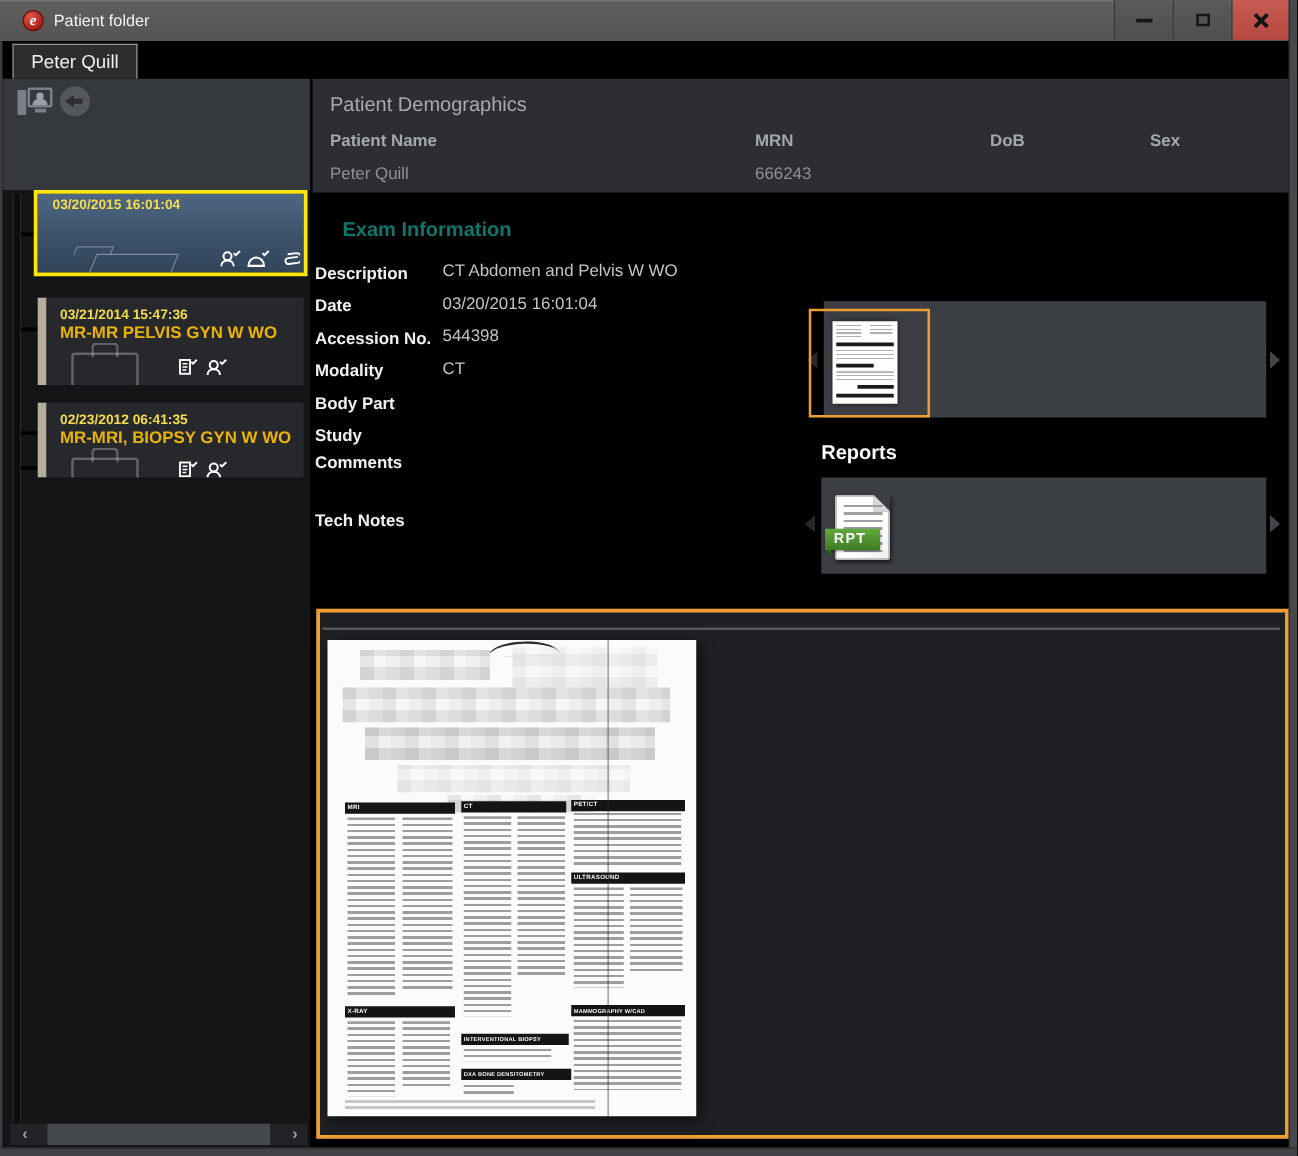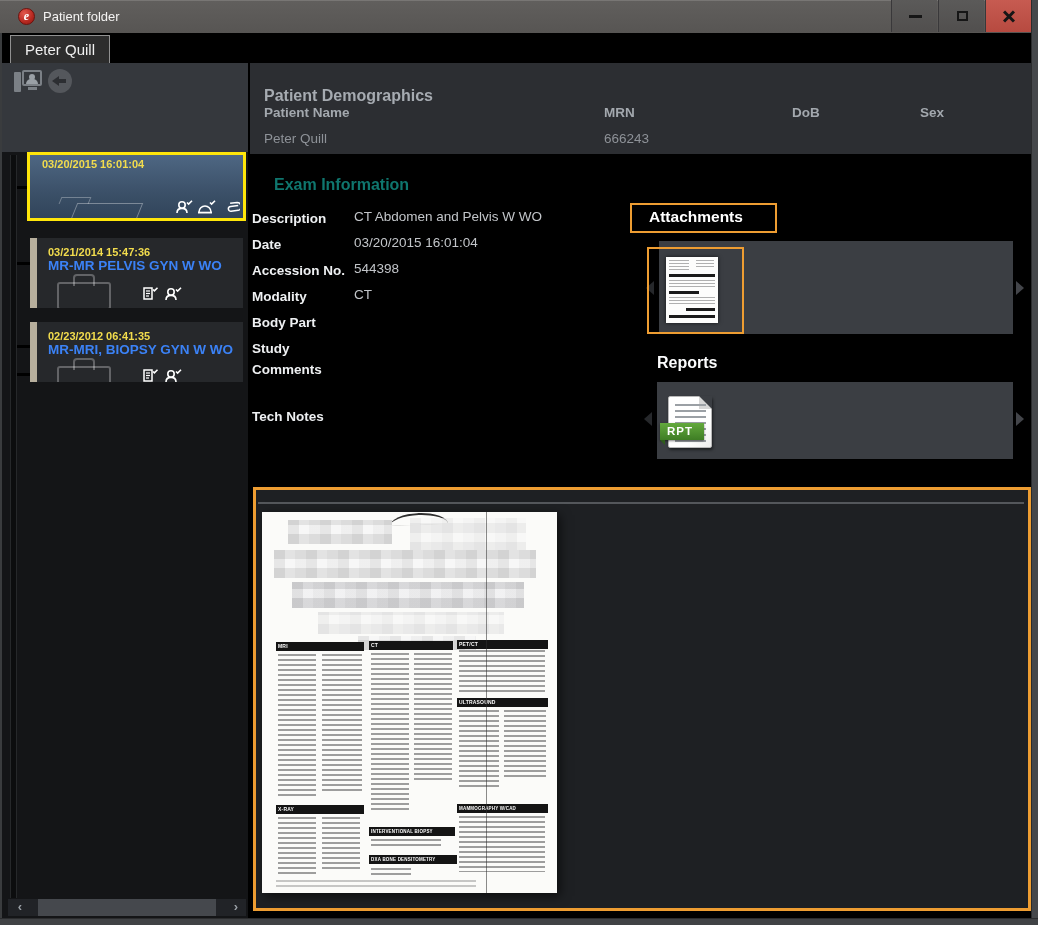--- a/index.html
+++ b/index.html
@@ -56,21 +56,21 @@
   .study-card{position:absolute;cursor:pointer;overflow:hidden;}
   .card-sel{left:27px;top:152px;width:219px;height:69px;border:3px solid #ffe60a;
     background:linear-gradient(180deg,#4e6783 0%,#3b5068 60%,#31445a 100%);}
   .card-plain{left:30px;width:213px;background:#26282b;padding-left:44px;}
   .card-plain::before{content:"";position:absolute;left:0;top:0;width:7px;height:100%;background:#b7af9d;}
   .card2{top:238px;height:70px;} .card3{top:322px;height:60px;}
   .study-date{font-size:11px;font-weight:bold;color:#f2dc4d;}
   .study-title{font-size:13.5px;font-weight:bold;color:#fff;line-height:1.25;}
   .card-sel .inner{position:absolute;left:12px;top:3px;width:200px;}
   .card-plain .inner{position:absolute;left:18px;top:8px;width:190px;}
-  .card-plain .study-title{color:#3b82f6;}
+  .card-plain .study-title{color:#eab308;}
 
   .folder-shape{position:absolute;left:28px;top:42px;width:80px;height:30px;}
   .folder-shape .f1{position:absolute;left:14px;top:6px;width:66px;height:26px;
     border:1px solid rgba(255,255,255,.35);transform:skewX(-22deg);border-bottom:none;}
   .folder-shape .f2{position:absolute;left:2px;top:0px;width:30px;height:7px;
     border:1px solid rgba(255,255,255,.3);border-bottom:none;transform:skewX(-22deg);}
   .briefcase{position:absolute;left:27px;top:44px;width:56px;height:28px;}
   .briefcase .hdl{position:absolute;left:16px;top:-8px;width:22px;height:12px;
     border:2px solid rgba(255,255,255,.28);border-radius:4px 4px 0 0;border-bottom:none;}
   .briefcase .box{position:absolute;left:0;top:0;width:54px;height:28px;
@@ -80,21 +80,21 @@
   .mini-ic svg{display:block;}
 
   .hscroll{position:absolute;left:8px;top:899px;width:238px;height:17px;background:#212327;}
   .hs-thumb{position:absolute;left:30px;top:0;width:178px;height:17px;background:#45484d;cursor:pointer;}
   .hs-arrow{position:absolute;top:0;width:20px;height:17px;color:#9aa0a6;font-size:13px;font-weight:bold;
     line-height:16px;text-align:center;cursor:pointer;}
   .hs-left{left:2px;} .hs-right{right:0px;}
 
   
   .demo-panel{position:absolute;left:250px;top:63px;width:781px;height:91px;background:#2c2e32;}
-  .demo-title{position:absolute;left:14px;top:24px;font-size:16px;font-weight:bold;color:#a6abb1;}
+  .demo-title{position:absolute;left:14px;top:13px;font-size:16px;font-weight:normal;color:#a6abb1;}
   .demo-h{position:absolute;top:42px;font-size:13.5px;font-weight:bold;color:#a3a8ae;}
   .demo-v{position:absolute;top:68px;font-size:13.5px;color:#8e9298;}
   .dc0{left:14px;} .dc1{left:354px;} .dc2{left:542px;} .dc3{left:670px;}
 
   
   .exam-title{position:absolute;left:252px;top:176px;font-size:16px;font-weight:bold;color:#0f766e;margin-left:22px;}
   .f-label{position:absolute;left:252px;width:102px;font-size:13.5px;font-weight:bold;color:#eef0f2;line-height:1.55;}
   .f-value{position:absolute;left:354px;font-size:13.5px;color:#c2c5c9;}
 
   
@@ -295,23 +295,20 @@
   <div class="f-label" style="top:235px">Date</div>
   <div class="f-value" style="top:235px">03/20/2015 16:01:04</div>
   <div class="f-label" style="top:261px">Accession No.</div>
   <div class="f-value" style="top:261px">544398</div>
   <div class="f-label" style="top:287px">Modality</div>
   <div class="f-value" style="top:287px">CT</div>
   <div class="f-label" style="top:313px">Body Part</div>
   <div class="f-label" style="top:339px">Study Comments</div>
   <div class="f-label" style="top:407px">Tech Notes</div>
 
-  <div class="att-box">
-    <span>Attachments</span>
-  </div>
   <div class="strip att-strip"></div>
   <div class="chev chev-l" style="left:646px;top:281px"></div>
   <div class="chev chev-r" style="left:1016px;top:281px"></div>
   <div class="thumb-box">
     <div class="thumb-doc">
       <div class="tb-tl" style="left:3px;top:3px;width:20px;height:10px"></div>
       <div class="tb-tl" style="left:30px;top:3px;width:18px;height:8px"></div>
       <div class="tb-bar" style="left:3px;top:17px;width:46px"></div>
       <div class="tb-tl" style="left:3px;top:23px;width:46px;height:8px"></div>
       <div class="tb-bar" style="left:3px;top:34px;width:30px"></div>

